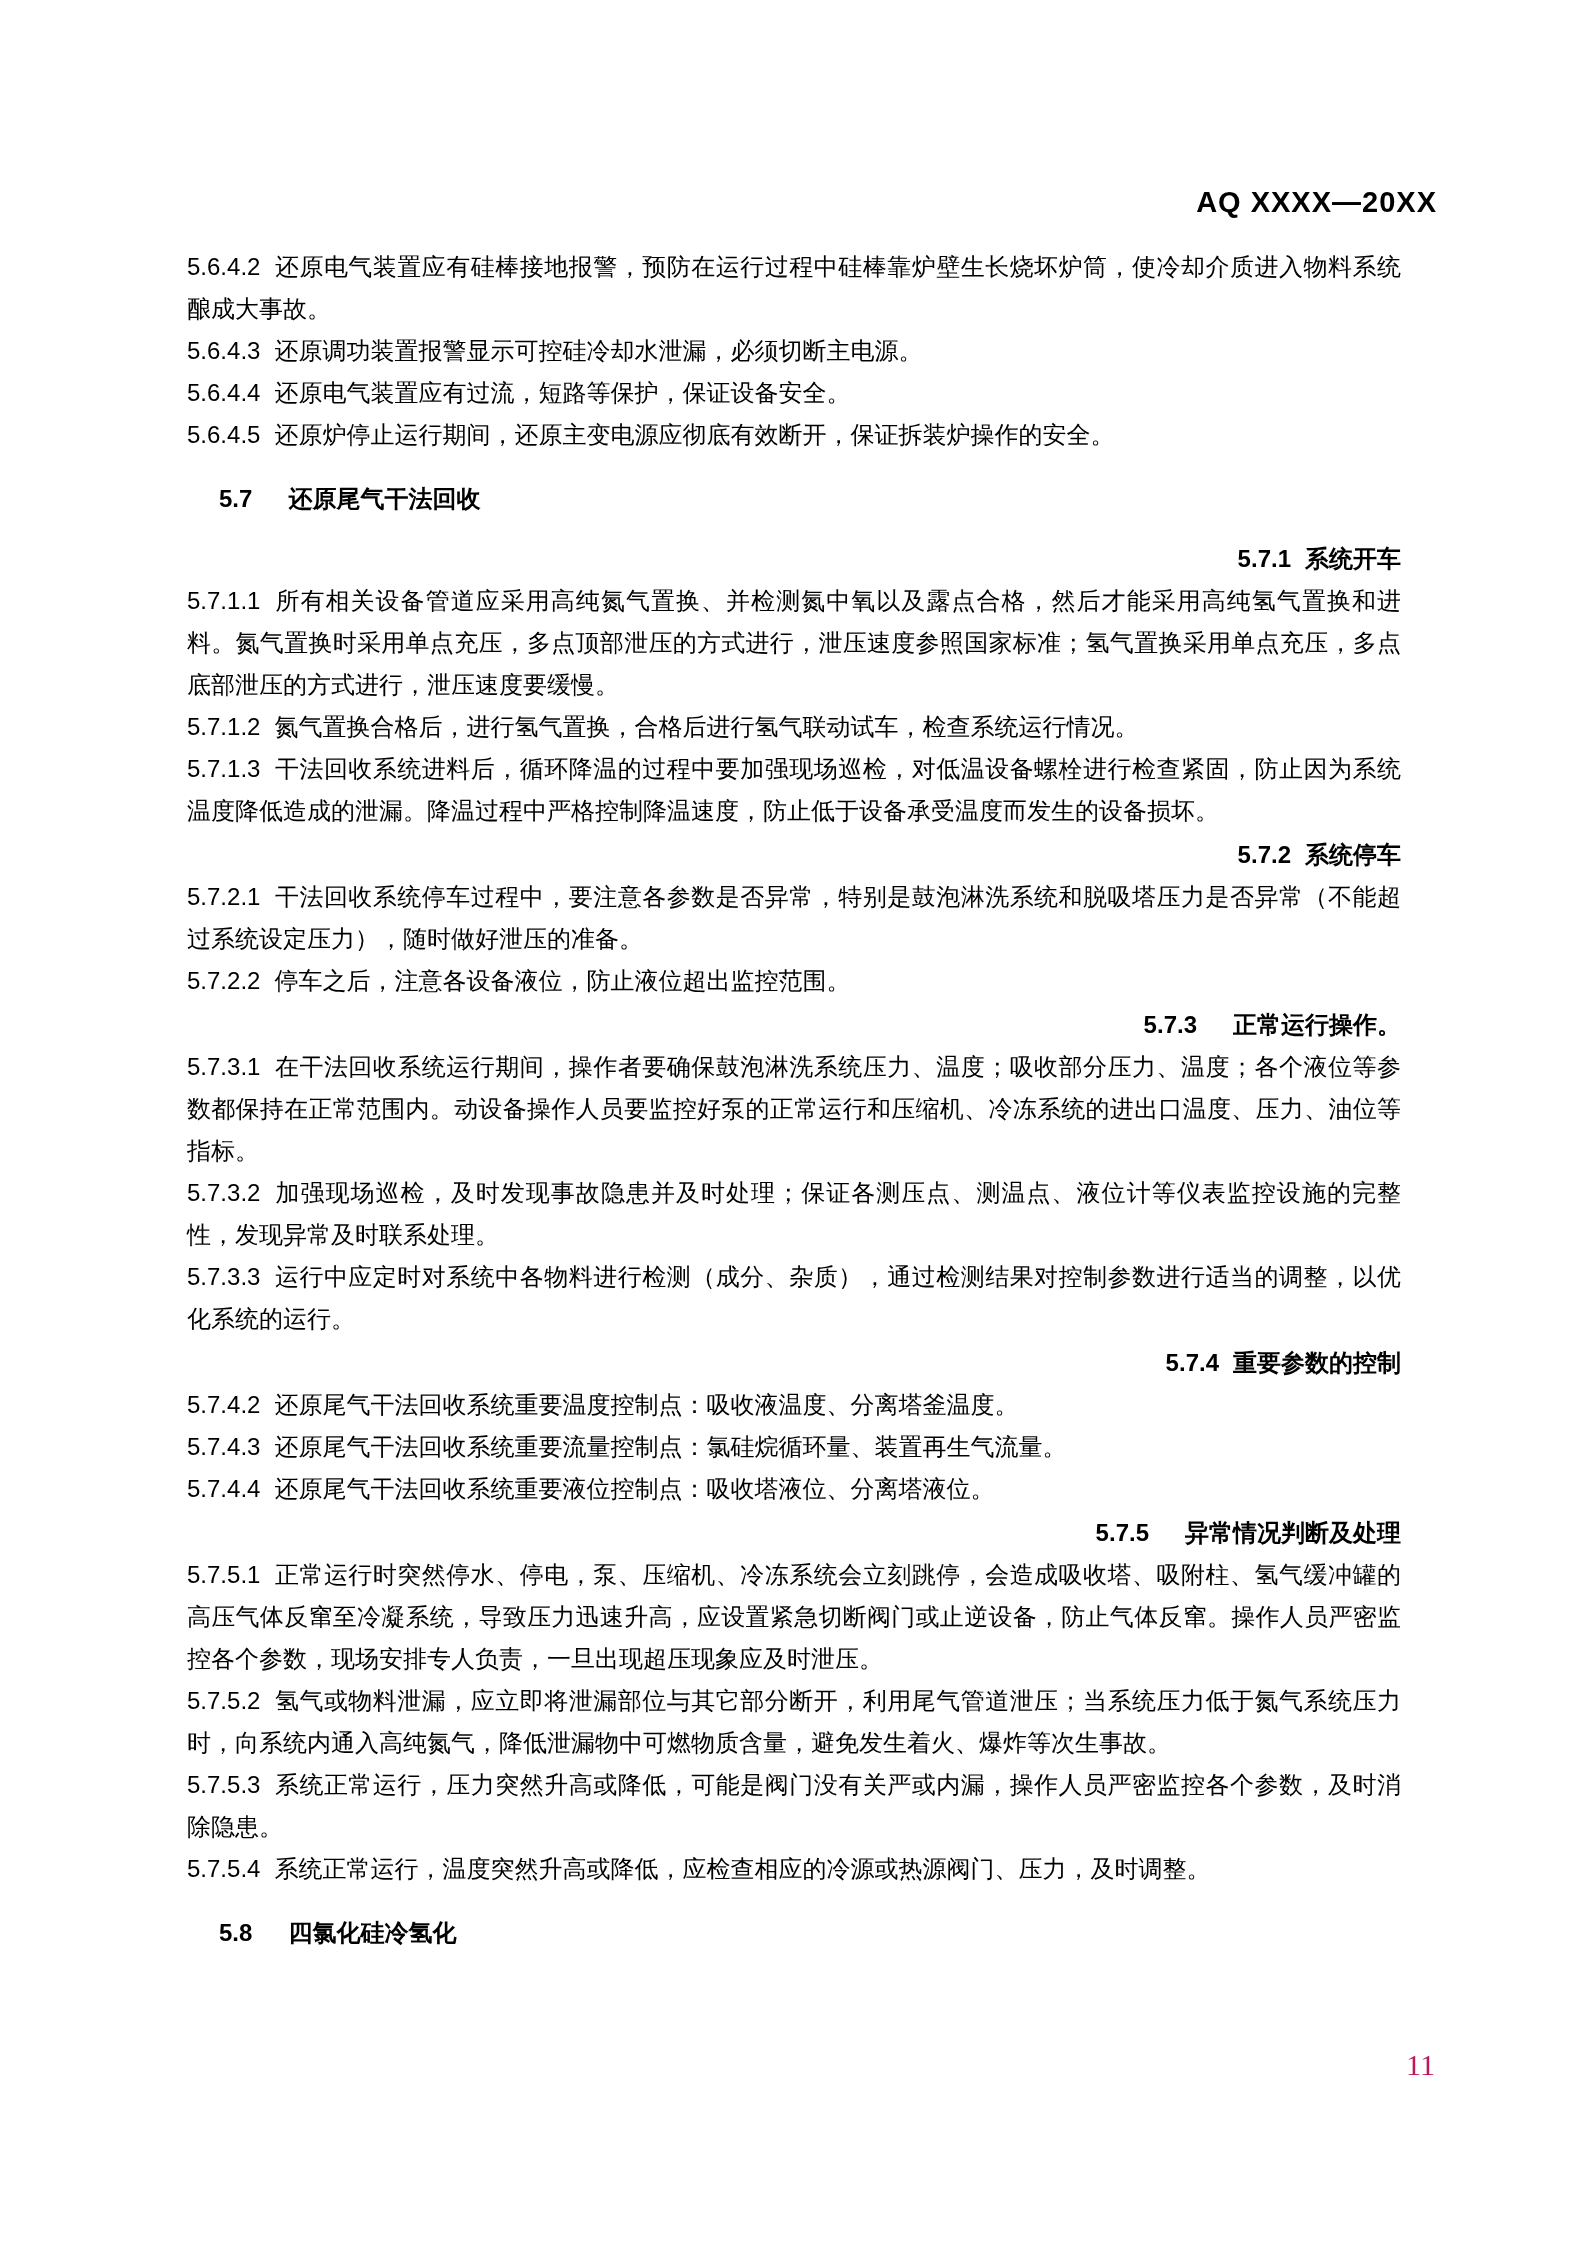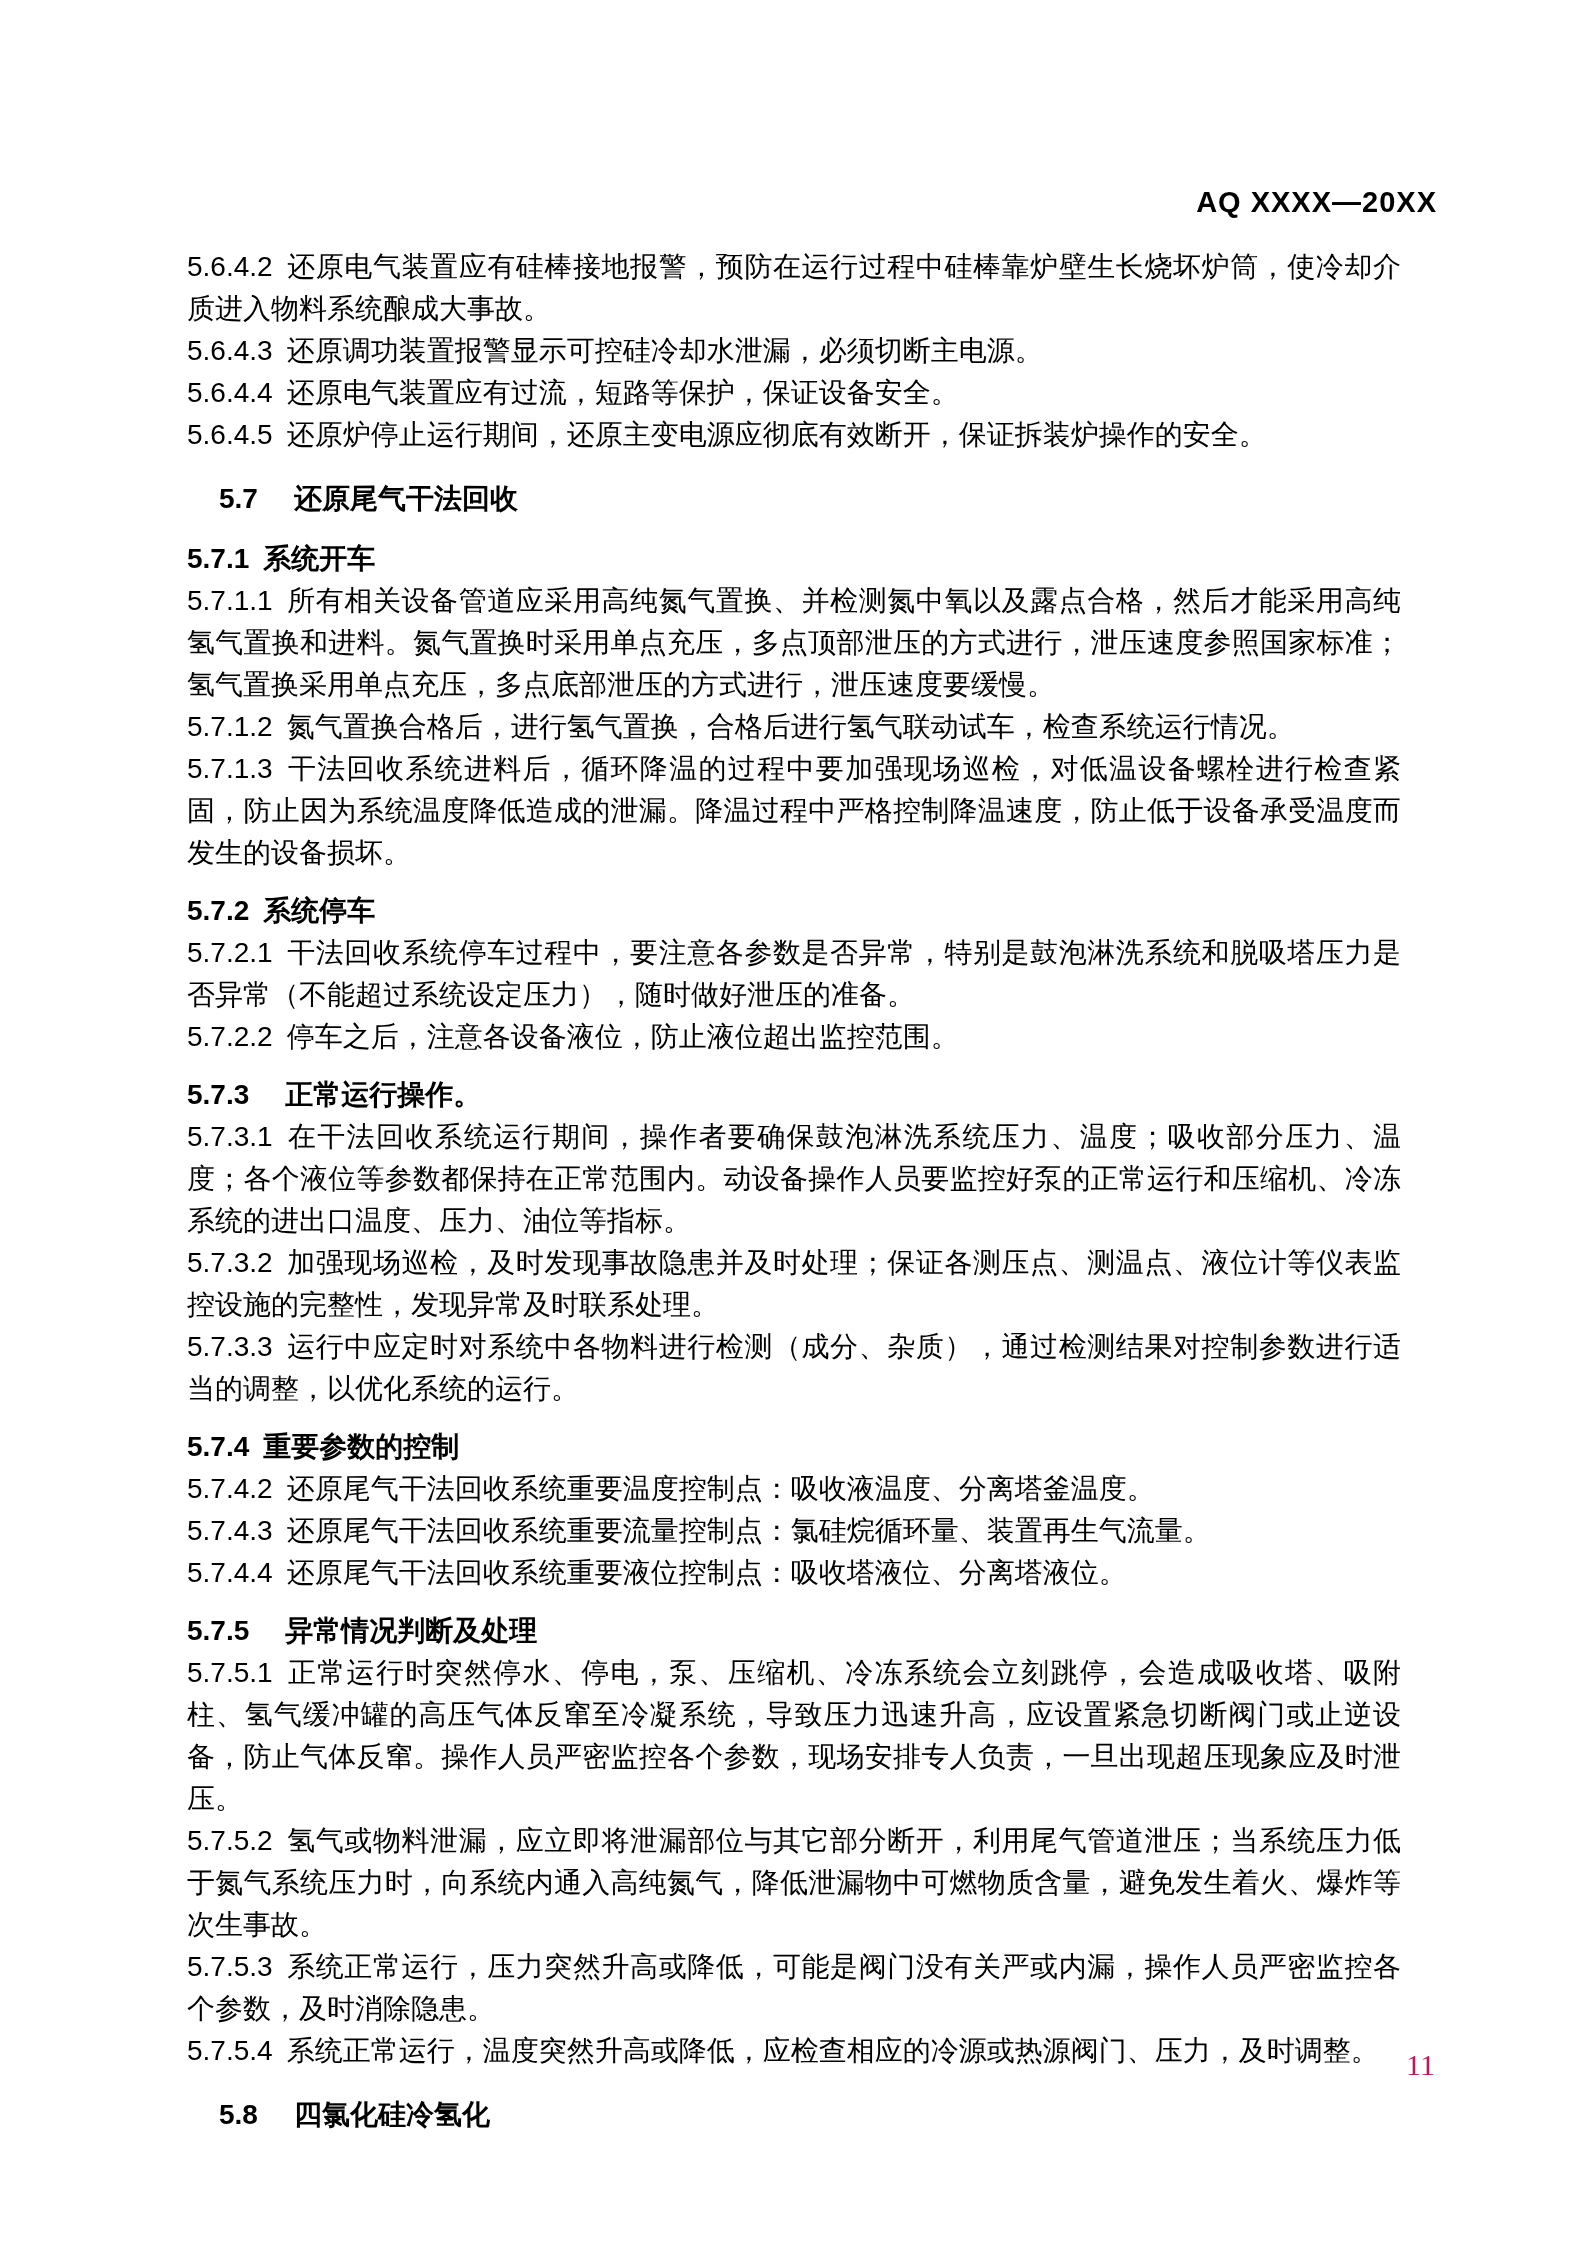--- a/index.html
+++ b/index.html
@@ -29,21 +29,21 @@
     margin-left: 38px;
   }
   .doc-body {
     position: absolute;
     top: 246px;
     left: 187px;
     width: 1214px;
   }
   .para {
     margin: 0;
-    font-size: 28px;
+    font-size: 24px;
     line-height: 42px;
     text-align: justify;
     text-justify: inter-character;
     color: #000000;
   }
   .para .num {
     display: inline-block;
     margin-right: 14px;
     font-family: "Liberation Sans", "DejaVu Sans", sans-serif;
   }
@@ -54,22 +54,22 @@
     font-family: "Liberation Sans", "DejaVu Sans", sans-serif;
     font-weight: bold;
     margin-top: 22px;
     margin-bottom: 18px;
     text-align: left;
     margin-left: 32px;
   }
   .para.h2 {
     font-family: "Liberation Sans", "DejaVu Sans", sans-serif;
     font-weight: bold;
-    margin-top: 16px;
-    text-align: left;
+    margin-top: 2px;
+    text-align: right;
   }
   .page-number {
     position: absolute;
     top: 2048px;
     right: 152px;
     font-size: 30px;
     font-family: "Liberation Serif", "DejaVu Serif", serif;
     color: #be185d;
   }
 </style>

